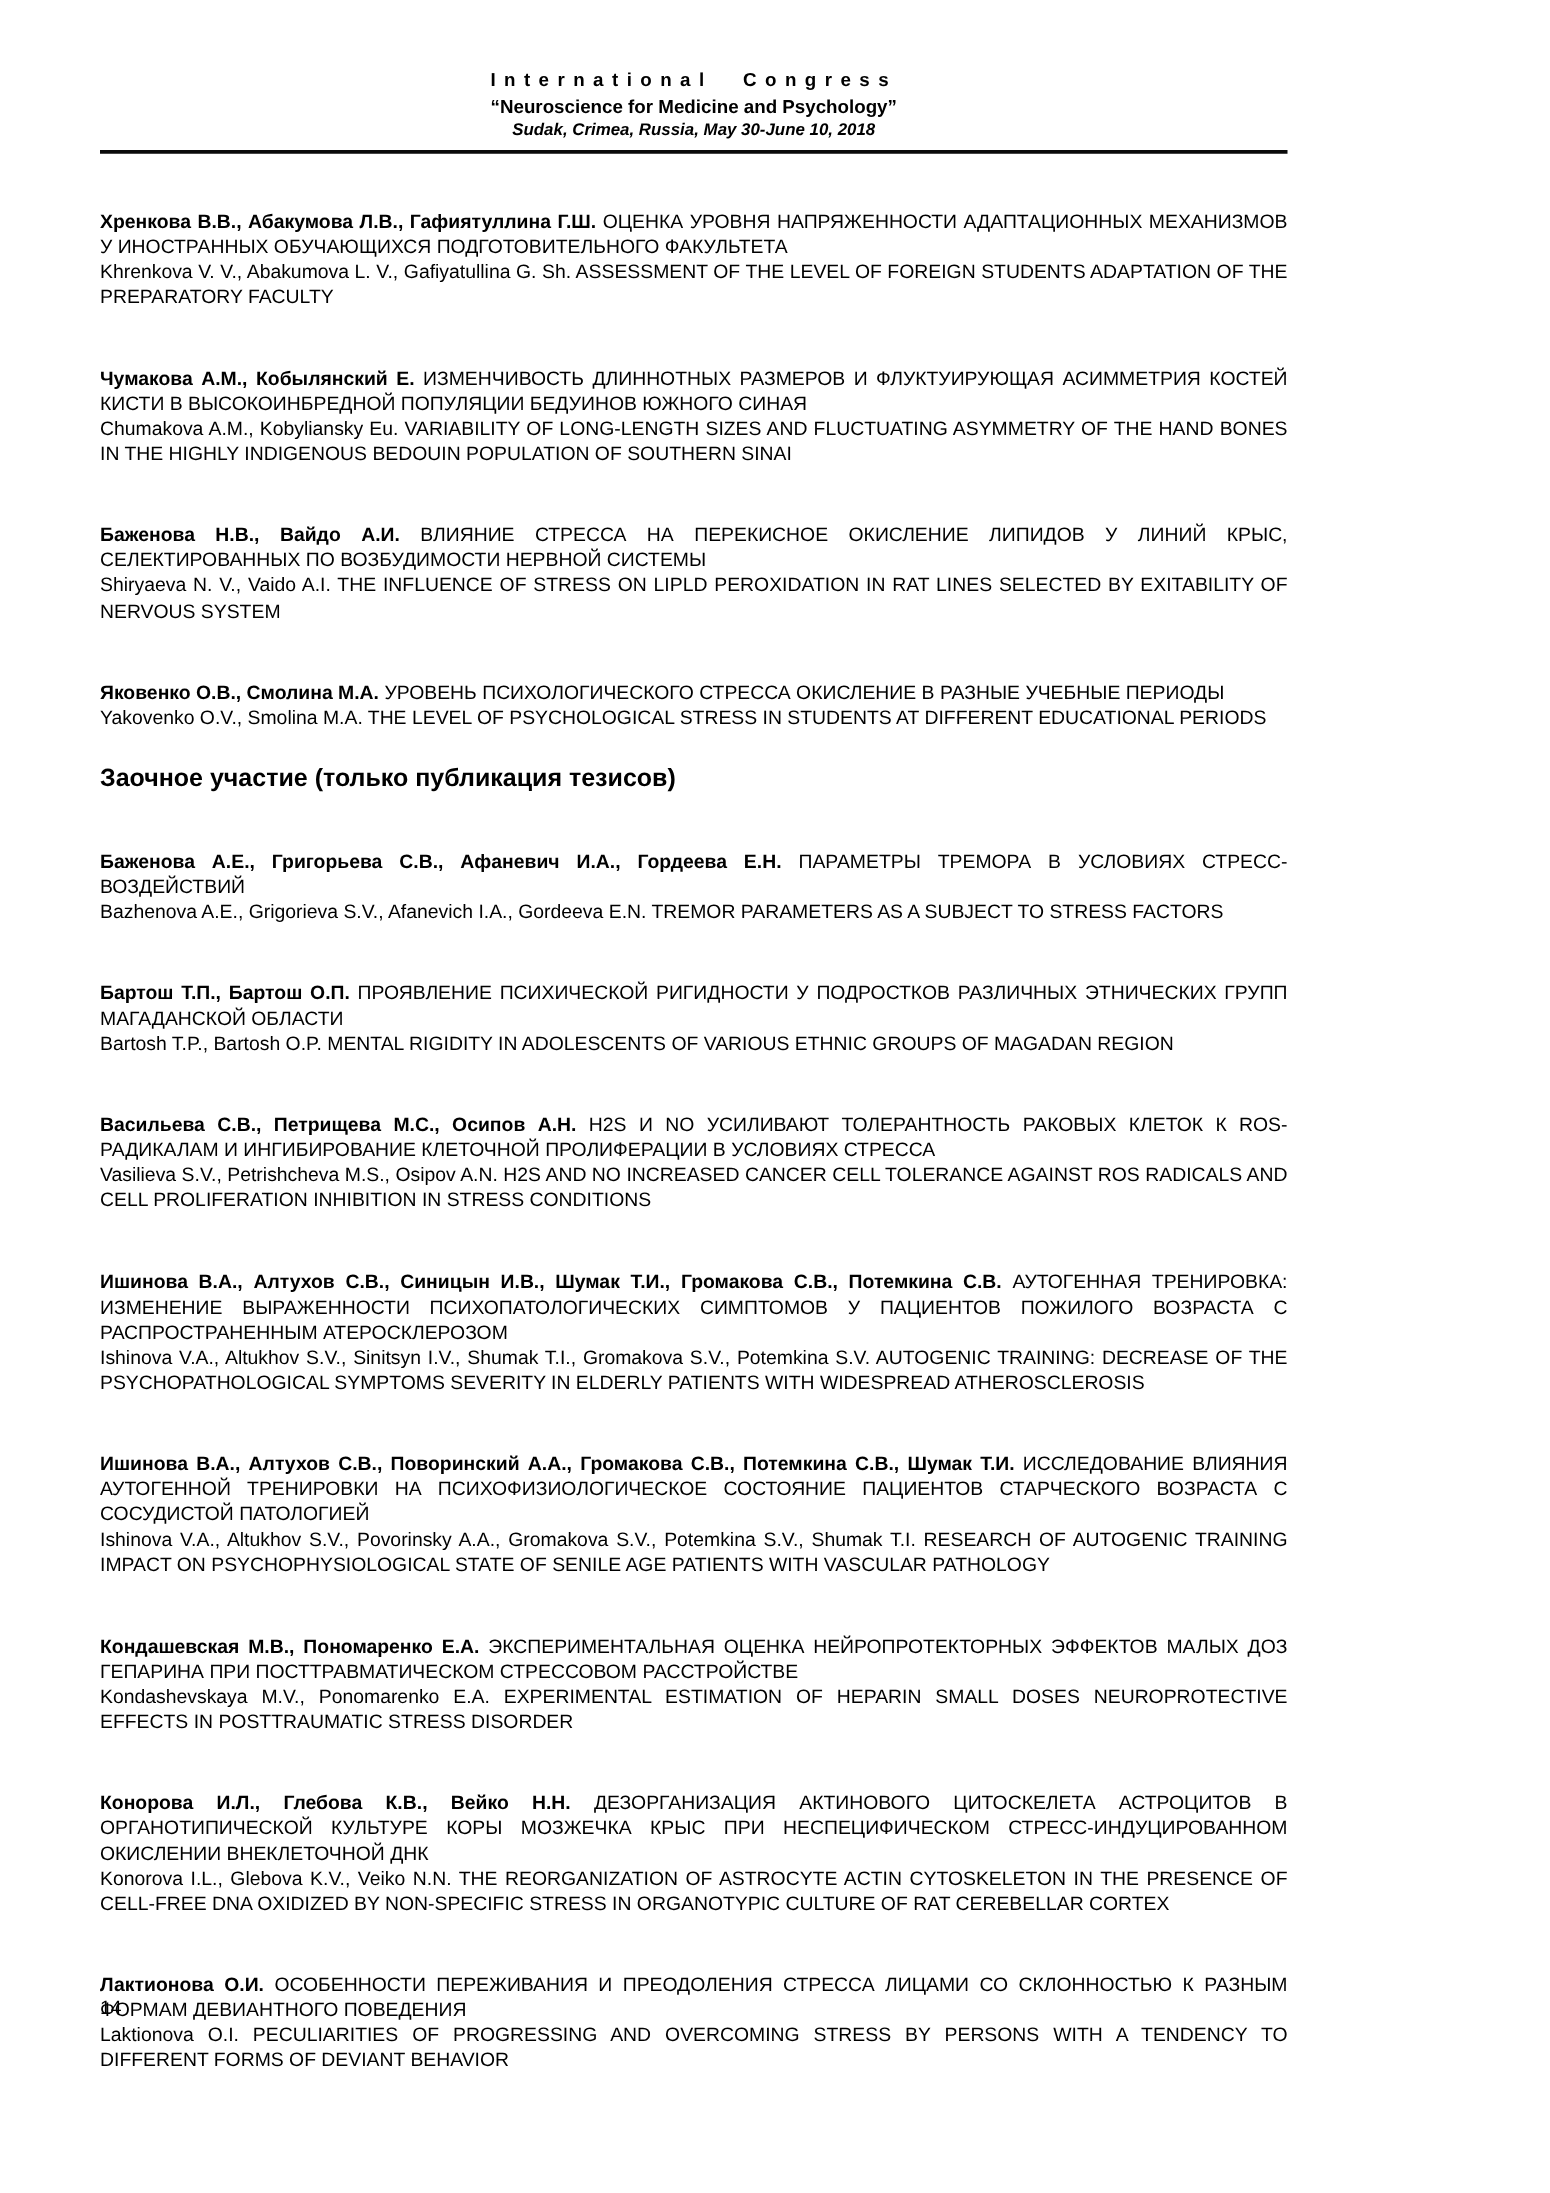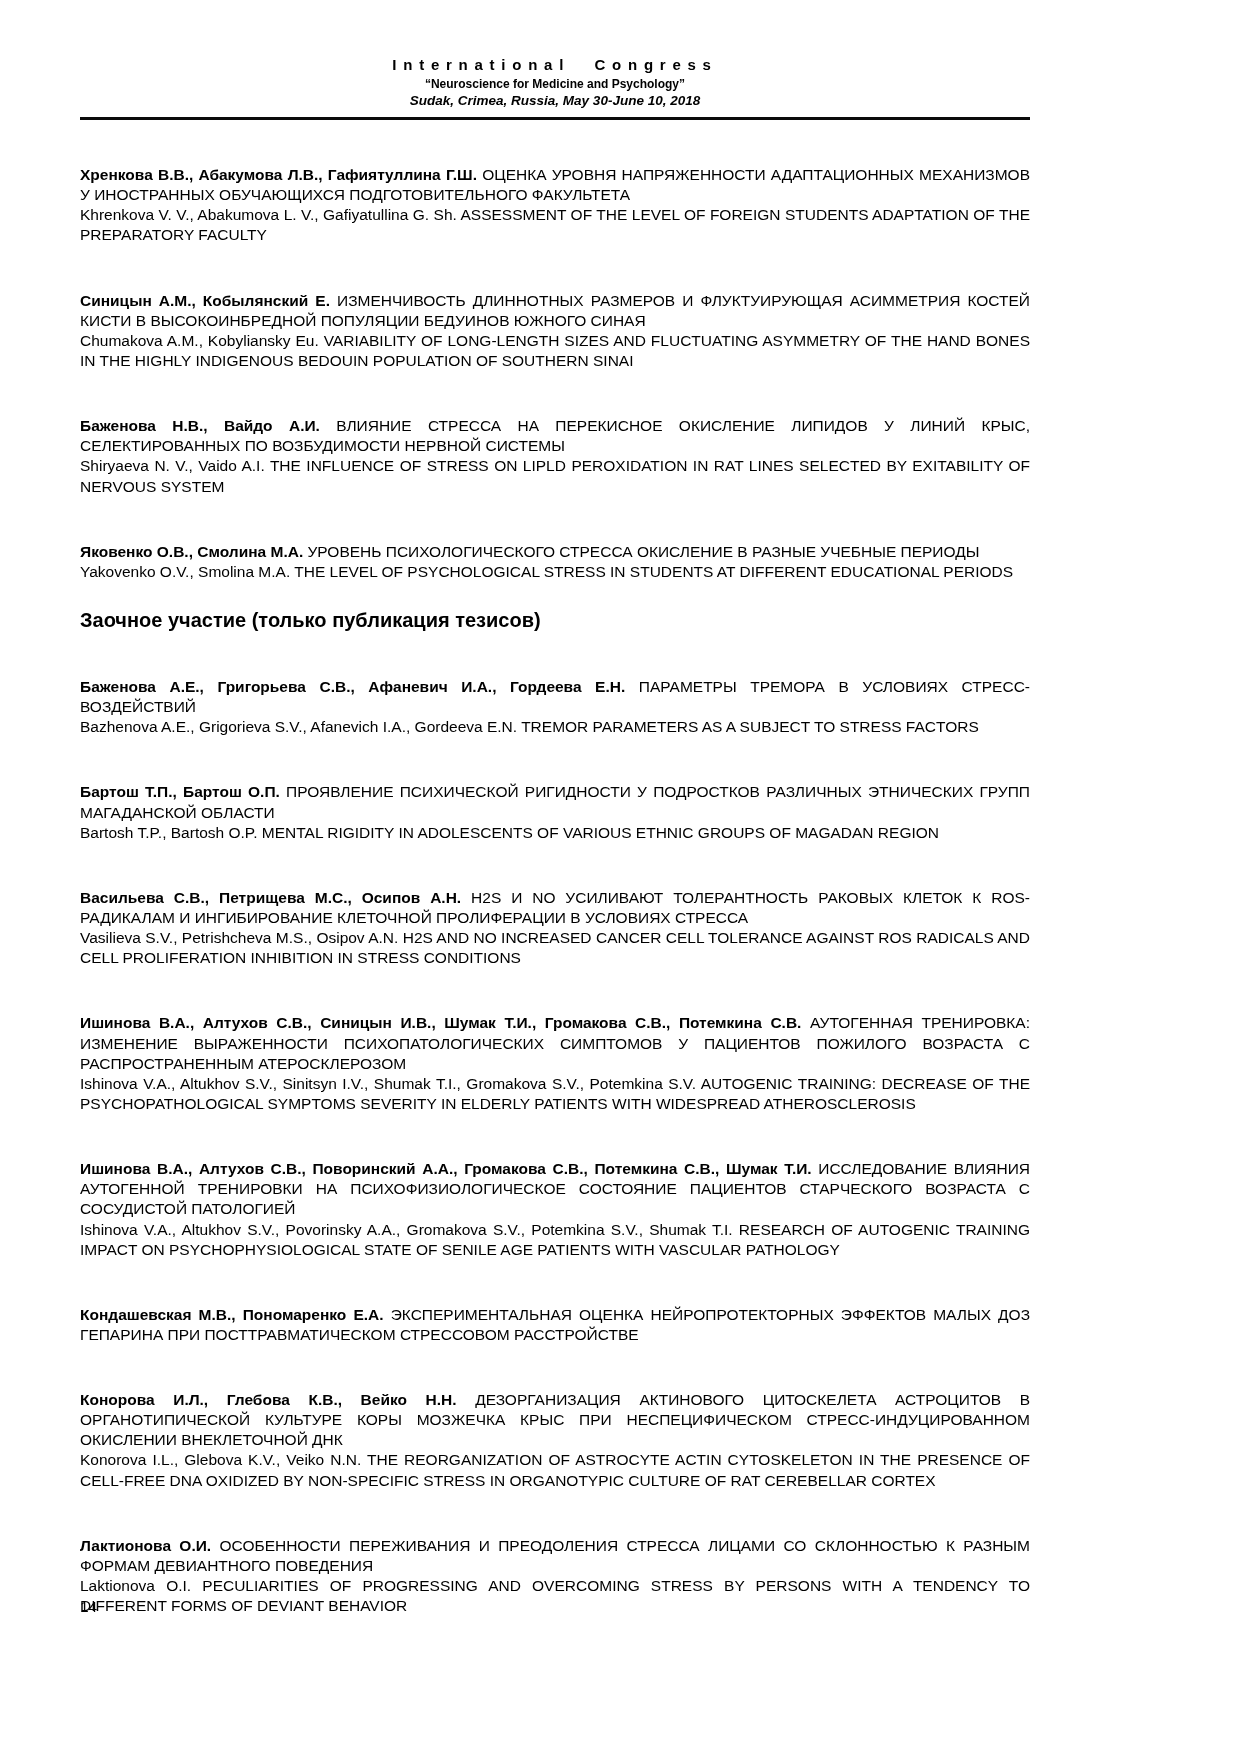--- a/index.html
+++ b/index.html
@@ -23,21 +23,21 @@
   }
   .congress-title {
     font-weight: bold;
     font-size: 15px;
     letter-spacing: 0.45em;
     word-spacing: 0.9em;
     white-space: nowrap;
   }
   .congress-subtitle {
     font-weight: bold;
-    font-size: 12px;
+    font-size: 15px;
     margin-top: 4px;
   }
   .congress-location {
     font-weight: bold;
     font-style: italic;
     font-size: 13.5px;
     margin-top: 2px;
   }
   .header-rule {
     width: 950px;
@@ -87,21 +87,21 @@
   </header>
 
   <main class="content">
 
     <section class="entry">
       <p class="ru"><b class="authors">Хренкова В.В., Абакумова Л.В., Гафиятуллина Г.Ш.</b> <span>ОЦЕНКА УРОВНЯ НАПРЯЖЕННОСТИ АДАПТАЦИОННЫХ МЕХАНИЗМОВ У ИНОСТРАННЫХ ОБУЧАЮЩИХСЯ ПОДГОТОВИТЕЛЬНОГО ФАКУЛЬТЕТА</span></p>
       <p class="en">Khrenkova V. V., Abakumova L. V., Gafiyatullina G. Sh. ASSESSMENT OF THE LEVEL OF FOREIGN STUDENTS ADAPTATION OF THE PREPARATORY FACULTY</p>
     </section>
 
     <section class="entry">
-      <p class="ru"><b class="authors">Синицын А.М., Кобылянский Е.</b> <span>ИЗМЕНЧИВОСТЬ ДЛИННОТНЫХ РАЗМЕРОВ И ФЛУКТУИРУЮЩАЯ АСИММЕТРИЯ КОСТЕЙ КИСТИ В ВЫСОКОИНБРЕДНОЙ ПОПУЛЯЦИИ БЕДУИНОВ ЮЖНОГО СИНАЯ</span></p>
+      <p class="ru"><b class="authors">Чумакова А.М., Кобылянский Е.</b> <span>ИЗМЕНЧИВОСТЬ ДЛИННОТНЫХ РАЗМЕРОВ И ФЛУКТУИРУЮЩАЯ АСИММЕТРИЯ КОСТЕЙ КИСТИ В ВЫСОКОИНБРЕДНОЙ ПОПУЛЯЦИИ БЕДУИНОВ ЮЖНОГО СИНАЯ</span></p>
       <p class="en">Chumakova A.M., Kobyliansky Eu. VARIABILITY OF LONG-LENGTH SIZES AND FLUCTUATING ASYMMETRY OF THE HAND BONES IN THE HIGHLY INDIGENOUS BEDOUIN POPULATION OF SOUTHERN SINAI</p>
     </section>
 
     <section class="entry">
       <p class="ru"><b class="authors">Баженова Н.В., Вайдо А.И.</b> <span>ВЛИЯНИЕ СТРЕССА НА ПЕРЕКИСНОЕ ОКИСЛЕНИЕ ЛИПИДОВ У ЛИНИЙ КРЫС, СЕЛЕКТИРОВАННЫХ ПО ВОЗБУДИМОСТИ НЕРВНОЙ СИСТЕМЫ</span></p>
       <p class="en">Shiryaeva N. V., Vaido A.I. THE INFLUENCE OF STRESS ON LIPLD PEROXIDATION IN RAT LINES SELECTED BY EXITABILITY OF NERVOUS SYSTEM</p>
     </section>
 
     <section class="entry">
       <p class="ru"><b class="authors">Яковенко О.В., Смолина М.А.</b> <span>УРОВЕНЬ ПСИХОЛОГИЧЕСКОГО СТРЕССА ОКИСЛЕНИЕ В РАЗНЫЕ УЧЕБНЫЕ ПЕРИОДЫ</span></p>
@@ -130,20 +130,21 @@
       <p class="en">Ishinova V.A., Altukhov S.V., Sinitsyn I.V., Shumak T.I., Gromakova S.V., Potemkina S.V. AUTOGENIC TRAINING: DECREASE OF THE PSYCHOPATHOLOGICAL SYMPTOMS SEVERITY IN ELDERLY PATIENTS WITH WIDESPREAD ATHEROSCLEROSIS</p>
     </section>
 
     <section class="entry">
       <p class="ru"><b class="authors">Ишинова В.А., Алтухов С.В., Поворинский А.А., Громакова С.В., Потемкина С.В., Шумак Т.И.</b> <span>ИССЛЕДОВАНИЕ ВЛИЯНИЯ АУТОГЕННОЙ ТРЕНИРОВКИ НА ПСИХОФИЗИОЛОГИЧЕСКОЕ СОСТОЯНИЕ ПАЦИЕНТОВ СТАРЧЕСКОГО ВОЗРАСТА С СОСУДИСТОЙ ПАТОЛОГИЕЙ</span></p>
       <p class="en">Ishinova V.A., Altukhov S.V., Povorinsky A.A., Gromakova S.V., Potemkina S.V., Shumak T.I. RESEARCH OF AUTOGENIC TRAINING IMPACT ON PSYCHOPHYSIOLOGICAL STATE OF SENILE AGE PATIENTS WITH VASCULAR PATHOLOGY</p>
     </section>
 
     <section class="entry">
       <p class="ru"><b class="authors">Кондашевская М.В., Пономаренко Е.А.</b> <span>ЭКСПЕРИМЕНТАЛЬНАЯ ОЦЕНКА НЕЙРОПРОТЕКТОРНЫХ ЭФФЕКТОВ МАЛЫХ ДОЗ ГЕПАРИНА ПРИ ПОСТТРАВМАТИЧЕСКОМ СТРЕССОВОМ РАССТРОЙСТВЕ</span></p>
+      <p class="en">Kondashevskaya M.V., Ponomarenko E.A. EXPERIMENTAL ESTIMATION OF HEPARIN SMALL DOSES NEUROPROTECTIVE EFFECTS IN POSTTRAUMATIC STRESS DISORDER</p>
     </section>
 
     <section class="entry">
       <p class="ru"><b class="authors">Конорова И.Л., Глебова К.В., Вейко Н.Н.</b> <span>ДЕЗОРГАНИЗАЦИЯ АКТИНОВОГО ЦИТОСКЕЛЕТА АСТРОЦИТОВ В ОРГАНОТИПИЧЕСКОЙ КУЛЬТУРЕ КОРЫ МОЗЖЕЧКА КРЫС ПРИ НЕСПЕЦИФИЧЕСКОМ СТРЕСС-ИНДУЦИРОВАННОМ ОКИСЛЕНИИ ВНЕКЛЕТОЧНОЙ ДНК</span></p>
       <p class="en">Konorova I.L., Glebova K.V., Veiko N.N. THE REORGANIZATION OF ASTROCYTE ACTIN CYTOSKELETON IN THE PRESENCE OF CELL-FREE DNA OXIDIZED BY NON-SPECIFIC STRESS IN ORGANOTYPIC CULTURE OF RAT CEREBELLAR CORTEX</p>
     </section>
 
     <section class="entry">
       <p class="ru"><b class="authors">Лактионова О.И.</b> <span>ОСОБЕННОСТИ ПЕРЕЖИВАНИЯ И ПРЕОДОЛЕНИЯ СТРЕССА ЛИЦАМИ СО СКЛОННОСТЬЮ К РАЗНЫМ ФОРМАМ ДЕВИАНТНОГО ПОВЕДЕНИЯ</span></p>
       <p class="en">Laktionova O.I. PECULIARITIES OF PROGRESSING AND OVERCOMING STRESS BY PERSONS WITH A TENDENCY TO DIFFERENT FORMS OF DEVIANT BEHAVIOR</p>

